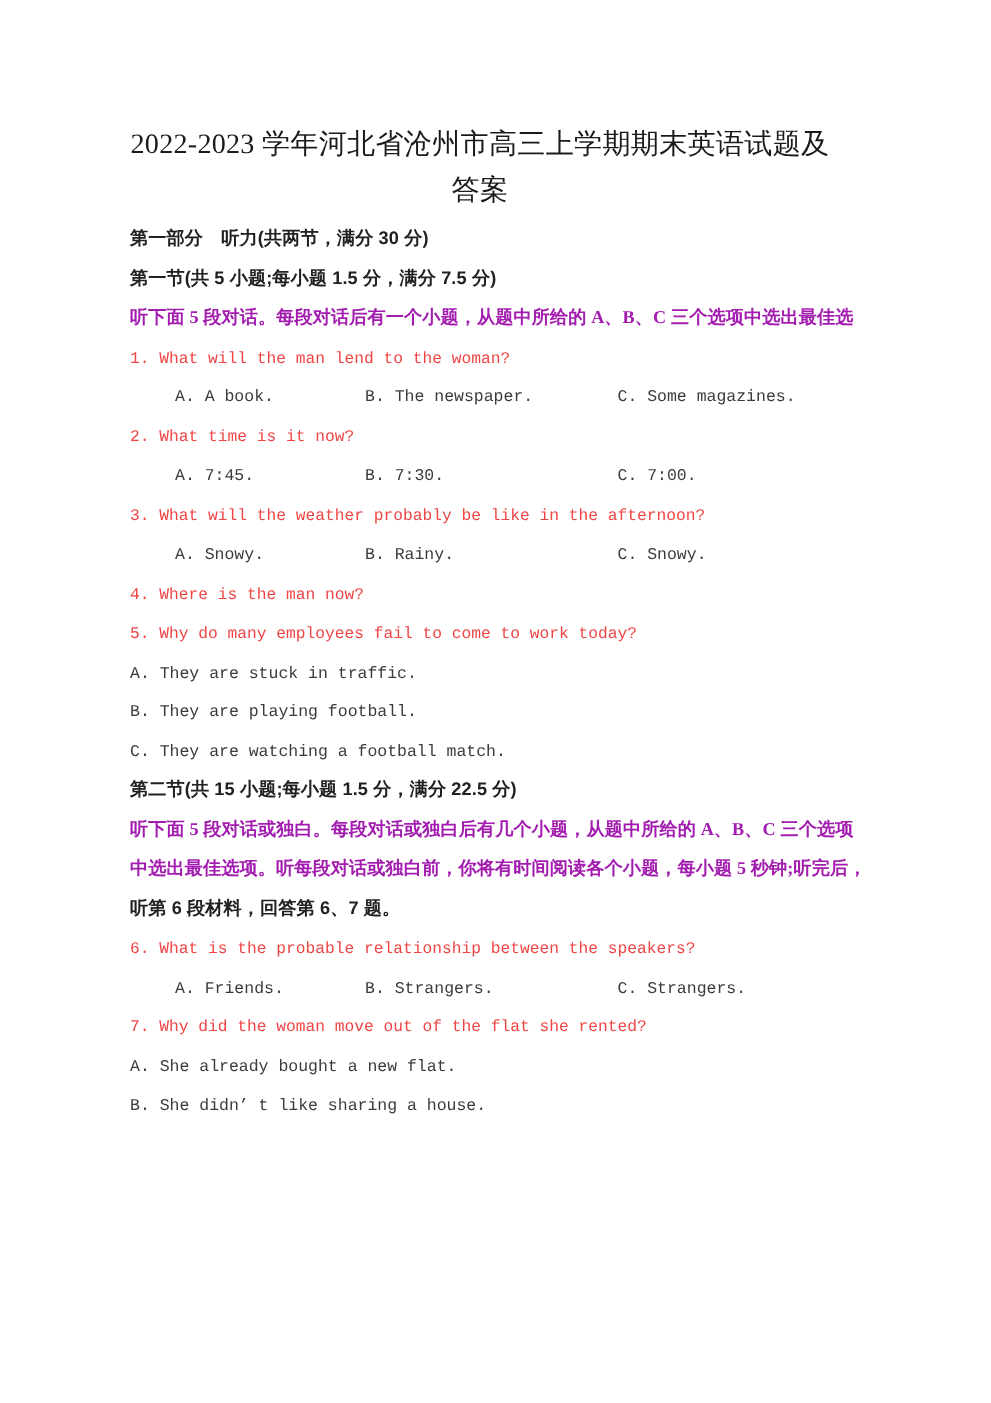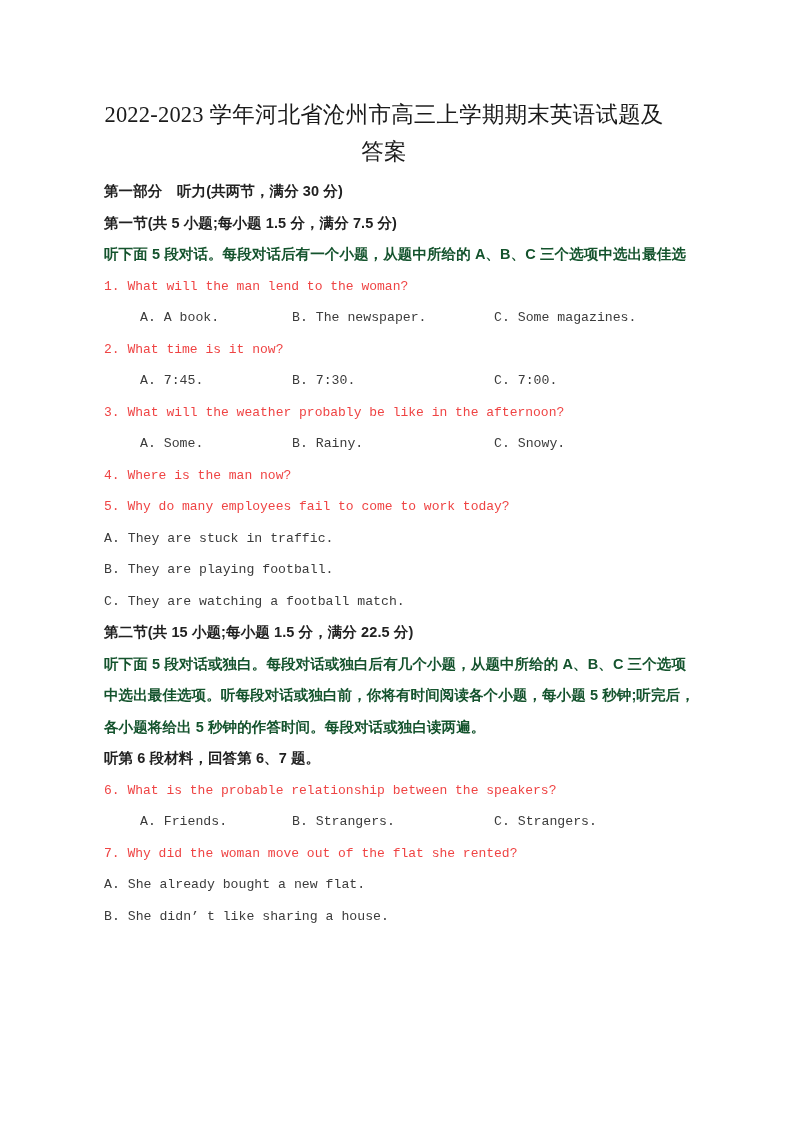--- a/index.html
+++ b/index.html
@@ -39,26 +39,27 @@
   .cn-line {
     font-family: "Liberation Sans", "DejaVu Sans", sans-serif;
     font-size: 14.5px;
     line-height: 31.5px;
     color: #212121;
     font-weight: 600;
     white-space: nowrap;
     letter-spacing: 0.1px;
   }
   .cn-para {
-    font-family: Liberation Sans, sans-serif;
+    font-family: Liberation Serif, serif;
     font-size: 14.5px;
     line-height: 31.5px;
-    color: #14532d;
+    color: #a21caf;
     font-weight: 600;
     letter-spacing: 0.1px;
+    text-align: center;
   }
   .cn-para > span {
     display: block;
     white-space: nowrap;
   }
   .sec-head-gap {
     margin-top: 6px;
   }
   .q-line {
     font-family: "Liberation Mono", "DejaVu Sans Mono", monospace;
@@ -115,38 +116,37 @@
 
     <div class="q-line">2. What time is it now?</div>
     <div class="opt-row">
       <span class="col-a">A. 7:45.</span>
       <span class="col-b">B. 7:30.</span>
       <span class="col-c">C. 7:00.</span>
     </div>
 
     <div class="q-line">3. What will the weather probably be like in the afternoon?</div>
     <div class="opt-row">
-      <span class="col-a">A. Some.</span>
+      <span class="col-a">A. Snowy.</span>
       <span class="col-b">B. Rainy.</span>
       <span class="col-c">C. Snowy.</span>
     </div>
 
     <div class="q-line">4. Where is the man now?</div>
 
     <div class="q-line">5. Why do many employees fail to come to work today?</div>
     <div class="opt-full">A. They are stuck in traffic.</div>
     <div class="opt-full">B. They are playing football.</div>
     <div class="opt-full">C. They are watching a football match.</div>
 
     <div class="cn-line">第二节(共 15 小题;每小题 1.5 分，满分 22.5 分)</div>
 
     <div class="cn-para">
       <span>听下面 5 段对话或独白。每段对话或独白后有几个小题，从题中所给的 A、B、C 三个选项</span>
       <span>中选出最佳选项。听每段对话或独白前，你将有时间阅读各个小题，每小题 5 秒钟;听完后，</span>
-      <span>各小题将给出 5 秒钟的作答时间。每段对话或独白读两遍。</span>
     </div>
 
     <div class="cn-line">听第 6 段材料，回答第 6、7 题。</div>
 
     <div class="q-line">6. What is the probable relationship between the speakers?</div>
     <div class="opt-row">
       <span class="col-a">A. Friends.</span>
       <span class="col-b">B. Strangers.</span>
       <span class="col-c">C. Strangers.</span>
     </div>

